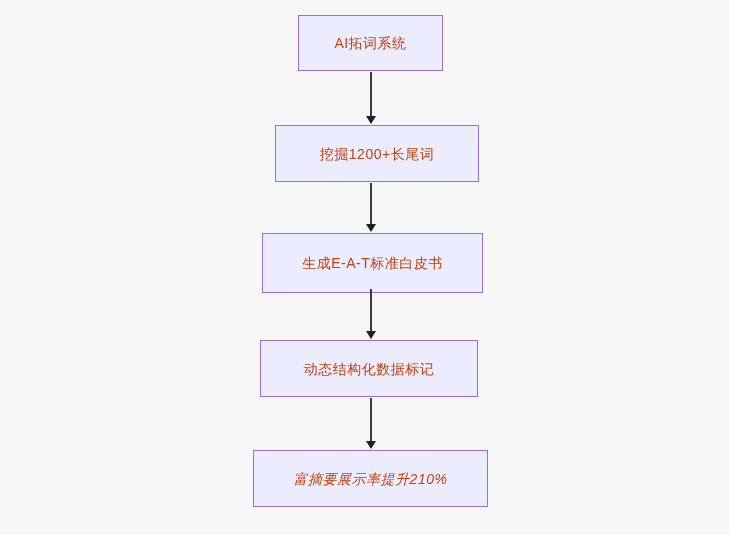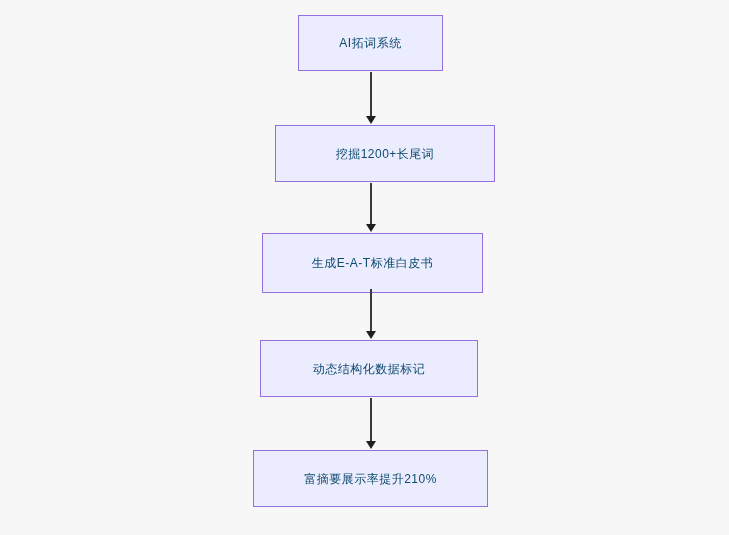--- a/index.html
+++ b/index.html
@@ -13,34 +13,34 @@
     width: 729px;
     height: 535px;
     background: #f7f7f7;
     overflow: hidden;
   }
   .flow-node {
     position: absolute;
     box-sizing: border-box;
     background: #ececff;
     border: 1.5px solid #9370db;
-    color: #0c4a6e;
-    font-size: 12px;
+    color: #c2410c;
+    font-size: 14px;
     line-height: 1;
     display: flex;
     align-items: center;
     justify-content: center;
     text-align: center;
     letter-spacing: 0.5px;
   }
   .node-1 { left: 298px; top: 15px;  width: 145px; height: 56px; }
-  .node-2 { left: 275px; top: 125px; width: 220px; height: 57px; }
+  .node-2 { left: 275px; top: 125px; width: 204px; height: 57px; }
   .node-3 { left: 262px; top: 233px; width: 221px; height: 60px; }
   .node-4 { left: 260px; top: 340px; width: 218px; height: 57px; }
-  .node-5 { left: 253px; top: 450px; width: 235px; height: 57px; }
+  .node-5 { left: 253px; top: 450px; width: 235px; height: 57px; font-style: italic; }
 
   .flow-arrow {
     position: absolute;
     left: 364px;
     width: 14px;
   }
   .flow-arrow .line {
     position: absolute;
     left: 6px;
     top: 0;

